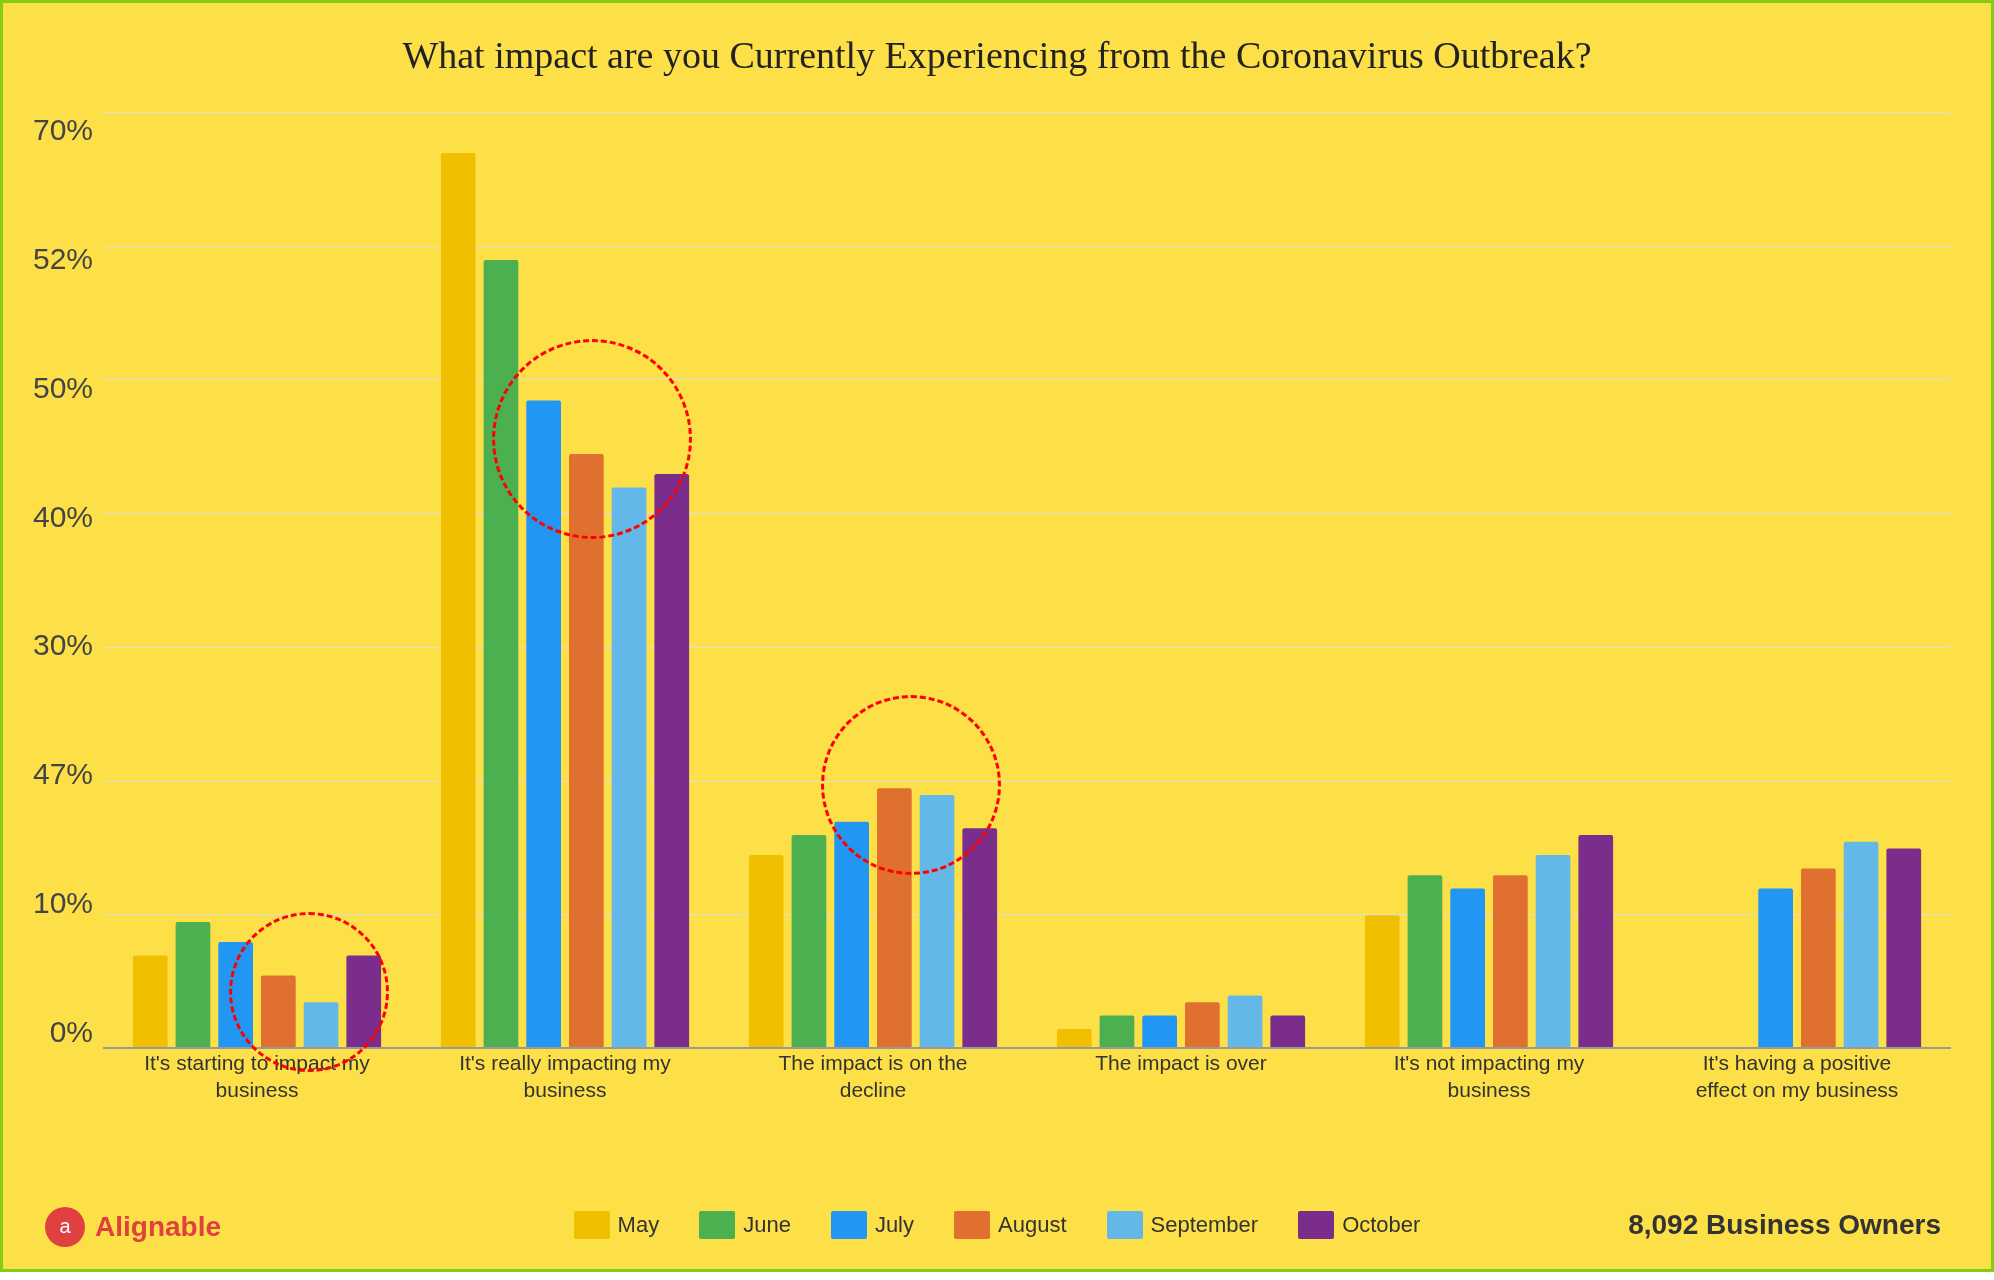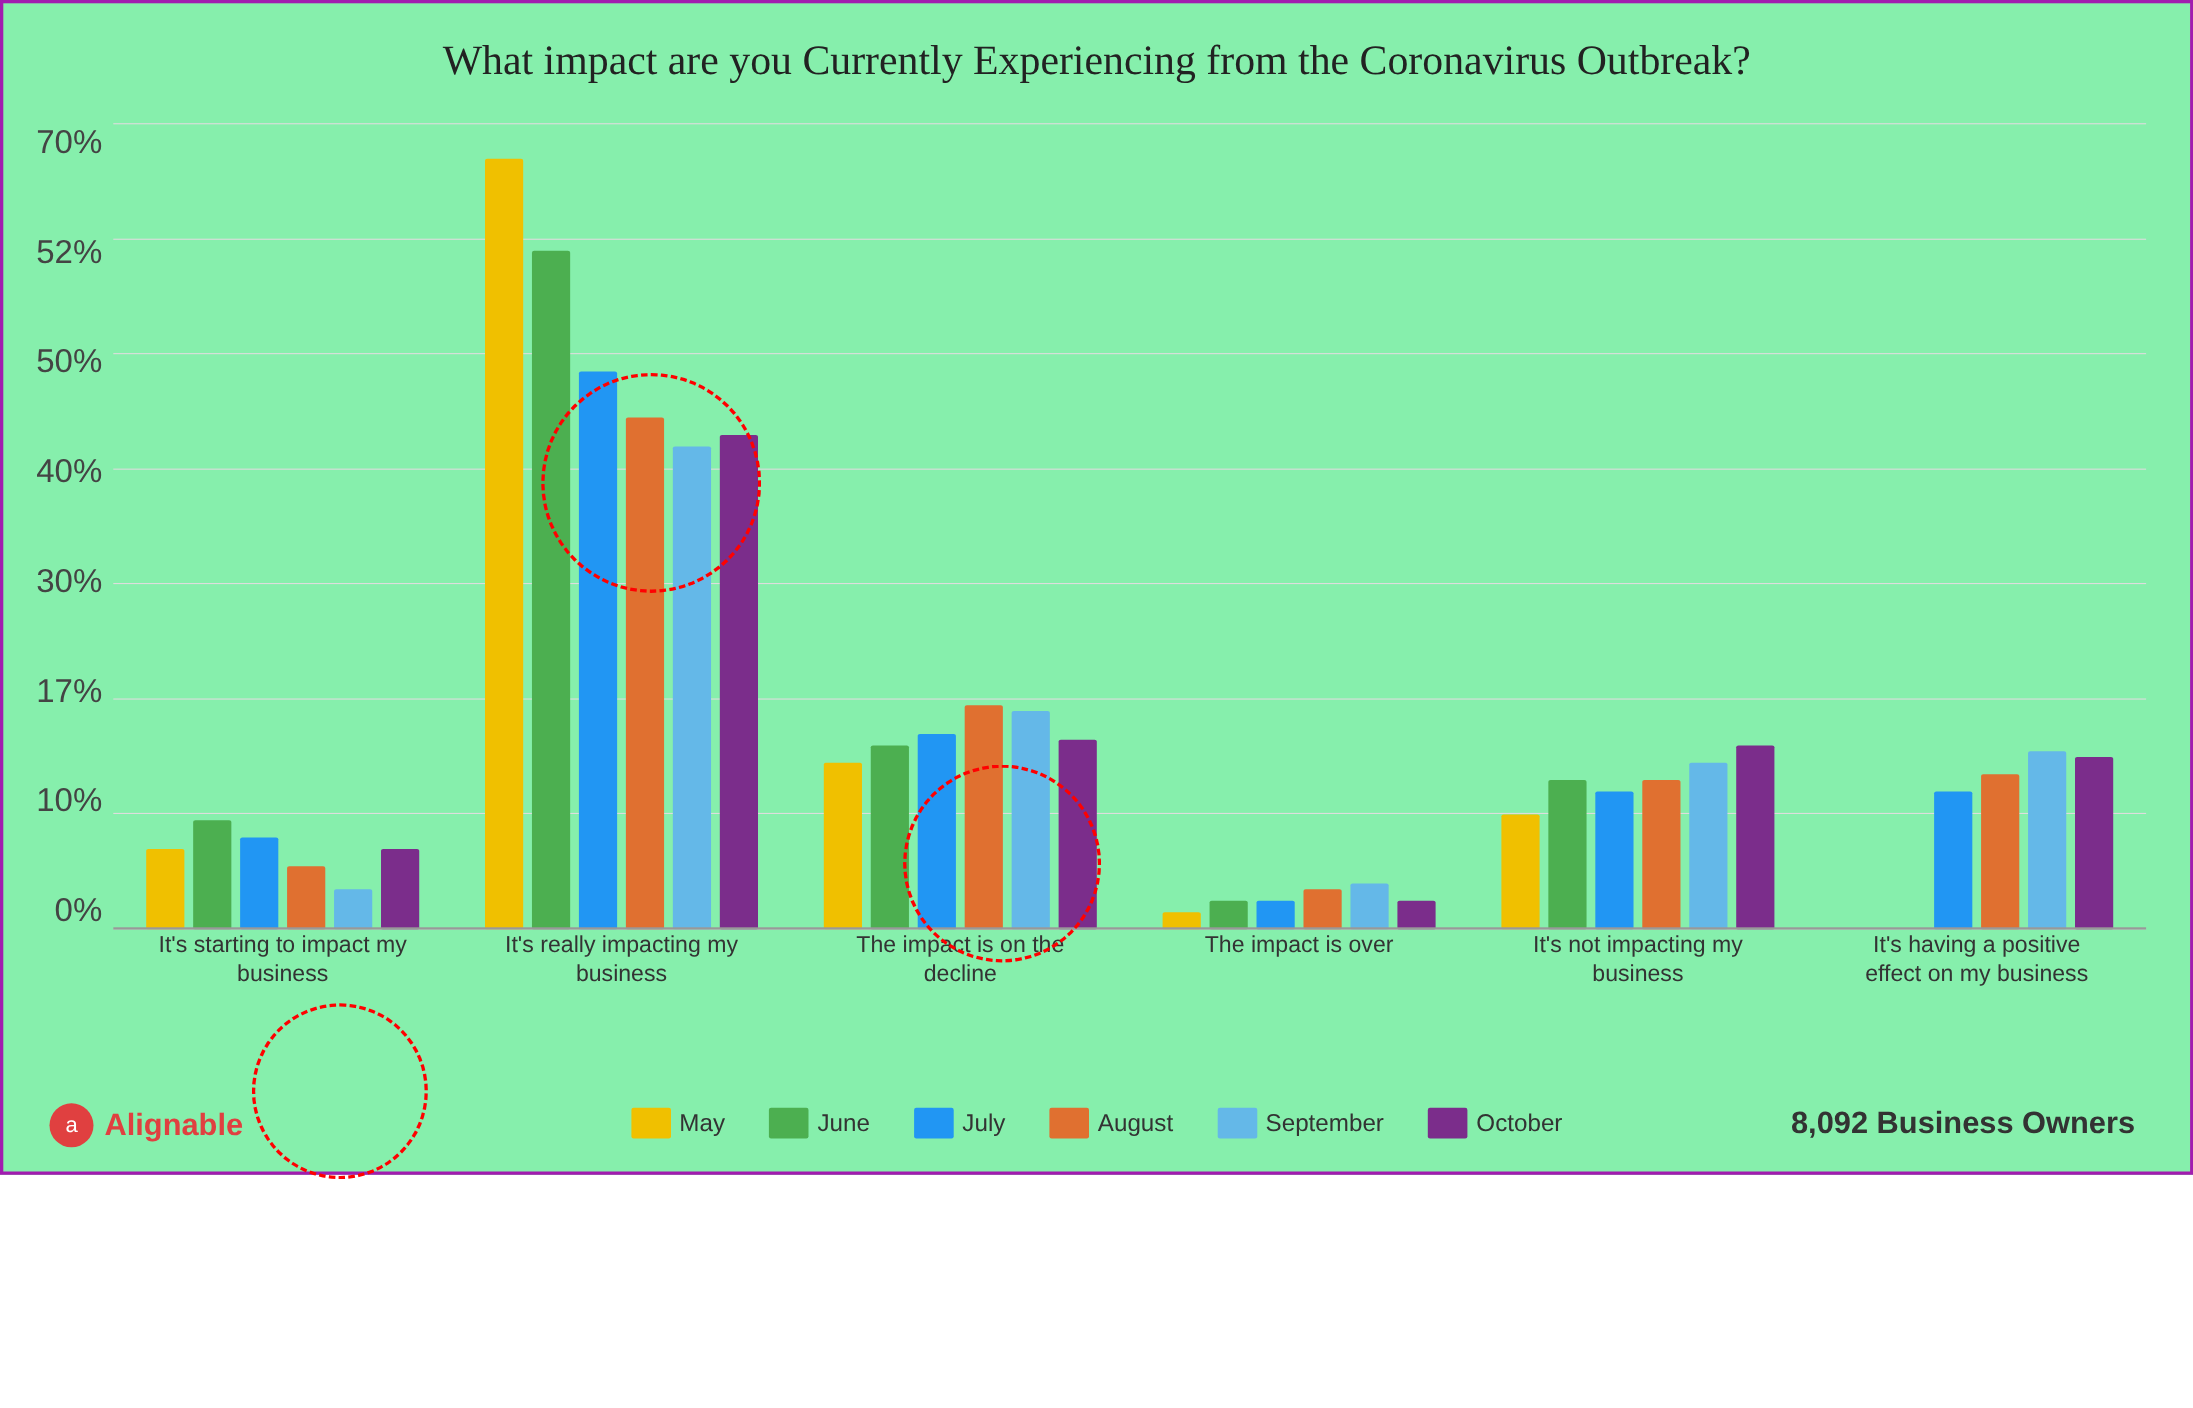--- a/index.html
+++ b/index.html
@@ -5,24 +5,24 @@
     * { box-sizing: border-box; margin: 0; padding: 0; }
     body {
       width: 1994px;
       height: 1280px;
       background: #fff;
       font-family: 'Georgia', serif;
       overflow: hidden;
     }
     .chart-container {
       width: 1994px;
-      height: 1068px;
-      border: 3px solid #a21caf;
+      height: 1272px;
+      border: 3px solid #84cc16;
       position: relative;
-      background: #86efac;
+      background: #fde047;
     }
     .chart-title {
       text-align: center;
       font-size: 38px;
       font-weight: normal;
       color: #222;
       padding-top: 30px;
       padding-bottom: 10px;
       font-family: 'Georgia', serif;
     }
@@ -110,21 +110,21 @@
   </style>
 </head>
 <body>
 
 <div class="chart-container">
   <div class="chart-title">What impact are you Currently Experiencing from the Coronavirus Outbreak?</div>
 
   <div class="y-axis-labels" style="position:absolute; left:20px; top:110px; bottom:220px; width:80px; display:flex; flex-direction:column-reverse; justify-content:space-between; align-items:flex-end; padding-right:10px;">
     <span class="y-label">0%</span>
     <span class="y-label">10%</span>
-    <span class="y-label">17%</span>
+    <span class="y-label">47%</span>
     <span class="y-label">30%</span>
     <span class="y-label">40%</span>
     <span class="y-label">50%</span>
     <span class="y-label">52%</span>
     <span class="y-label">70%</span>
   </div>
 
   <div style="position:absolute; left:100px; right:40px; top:110px; bottom:220px;">
 
     <div style="position:absolute; left:0; right:0; top:0; bottom:0; pointer-events:none;">

